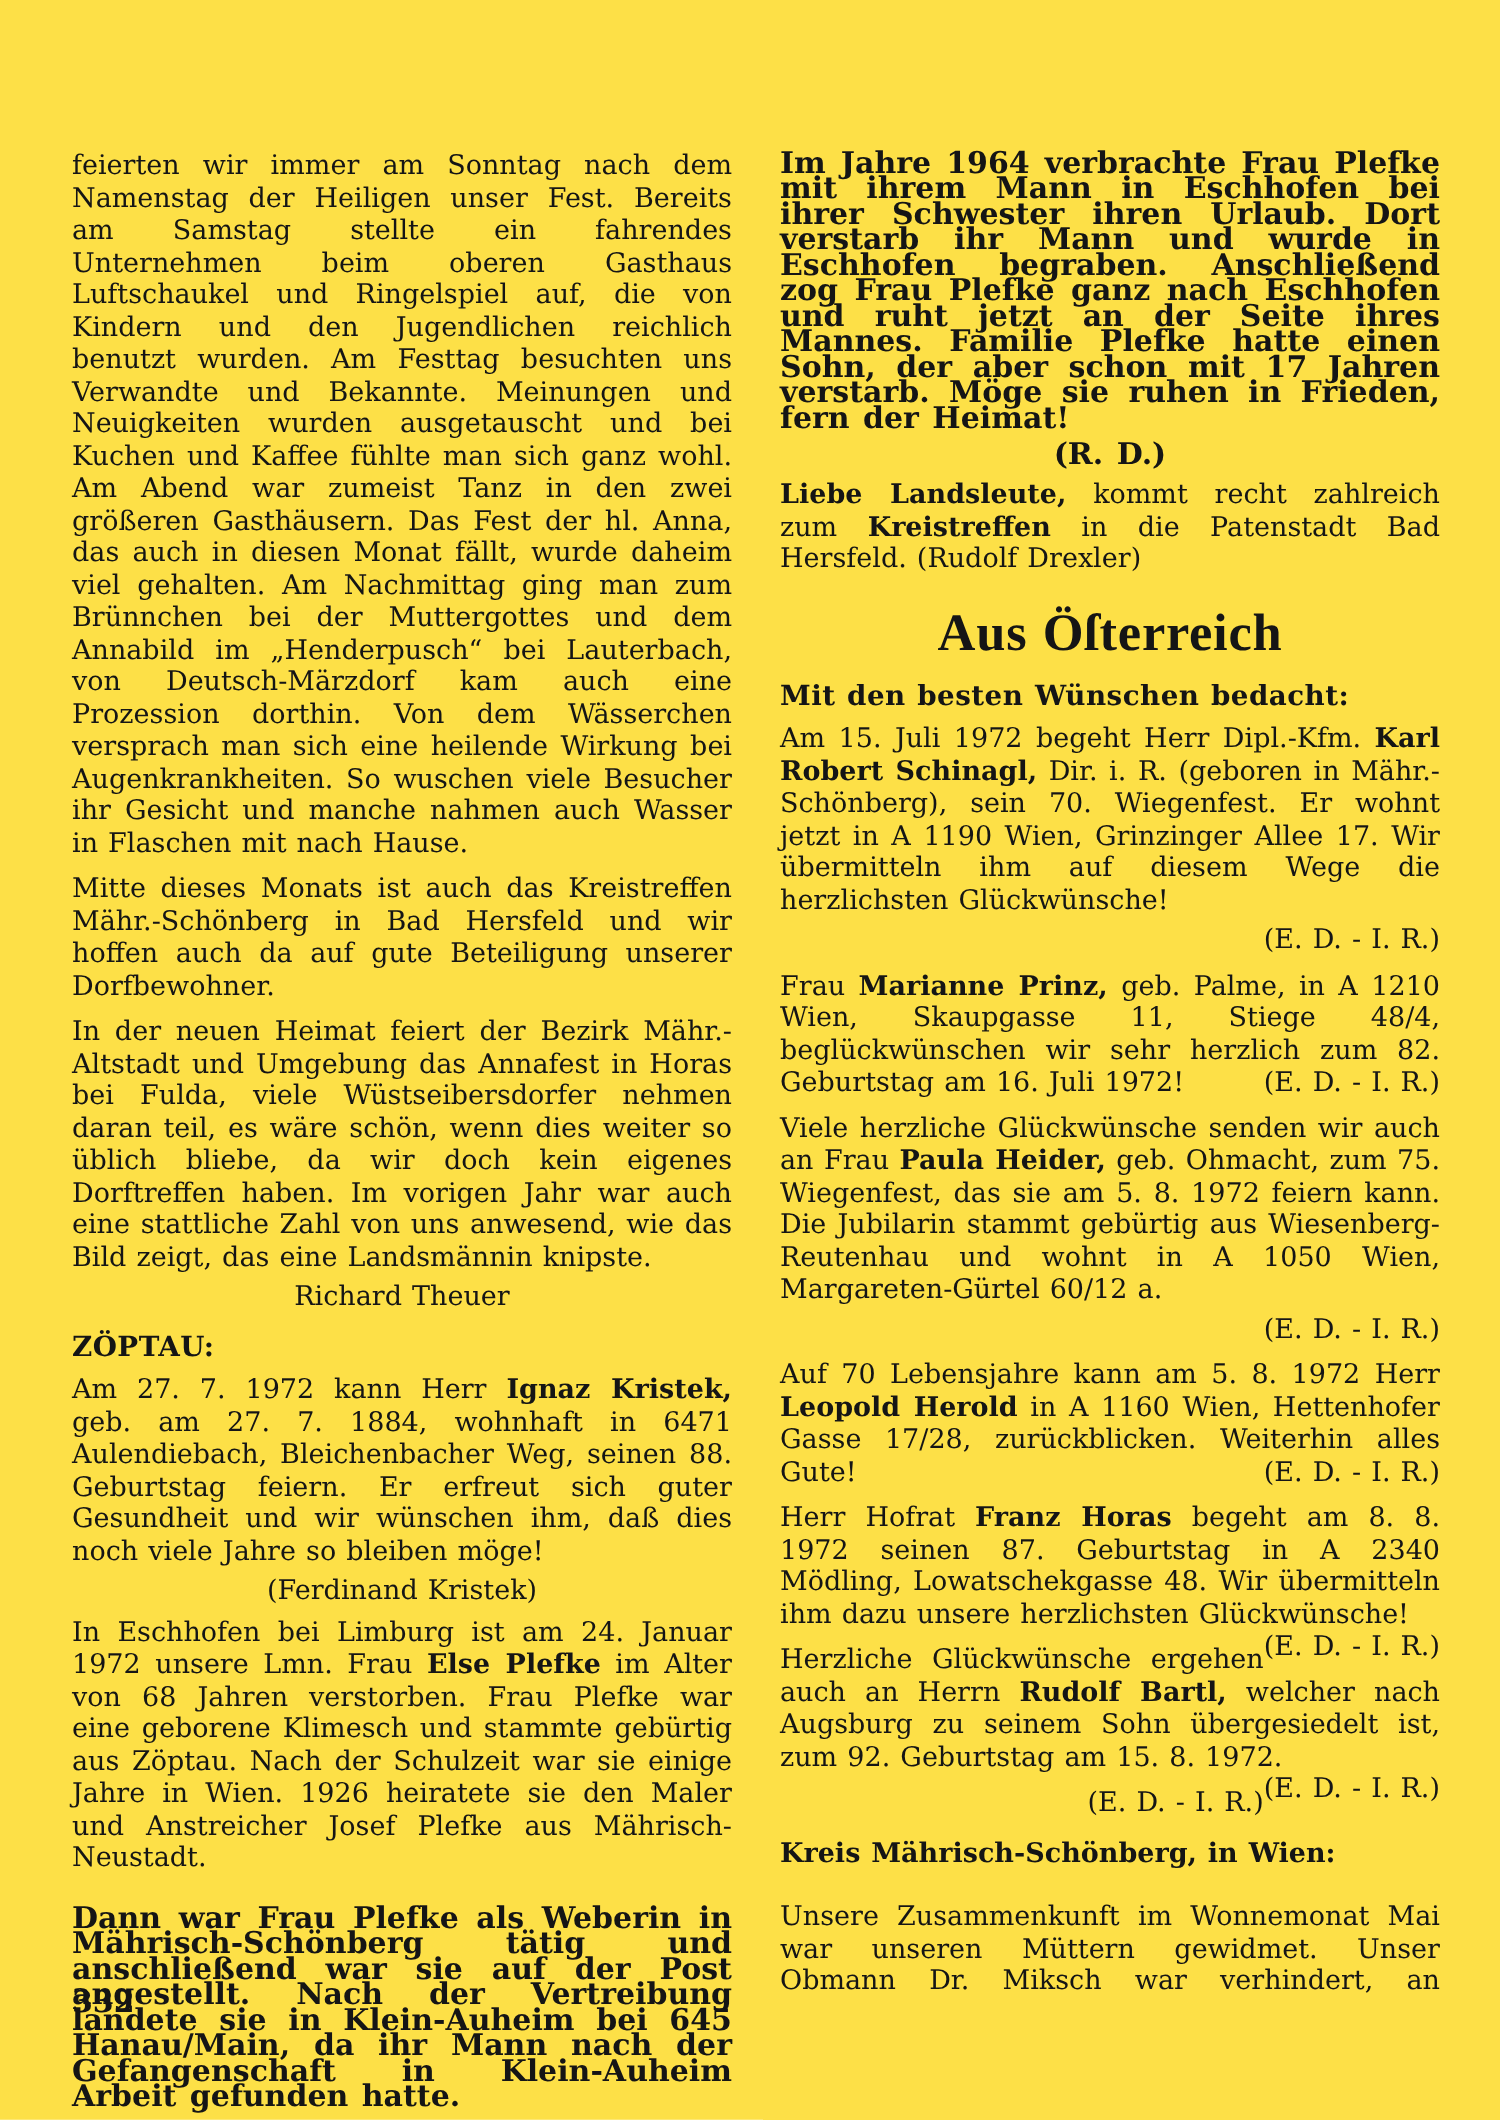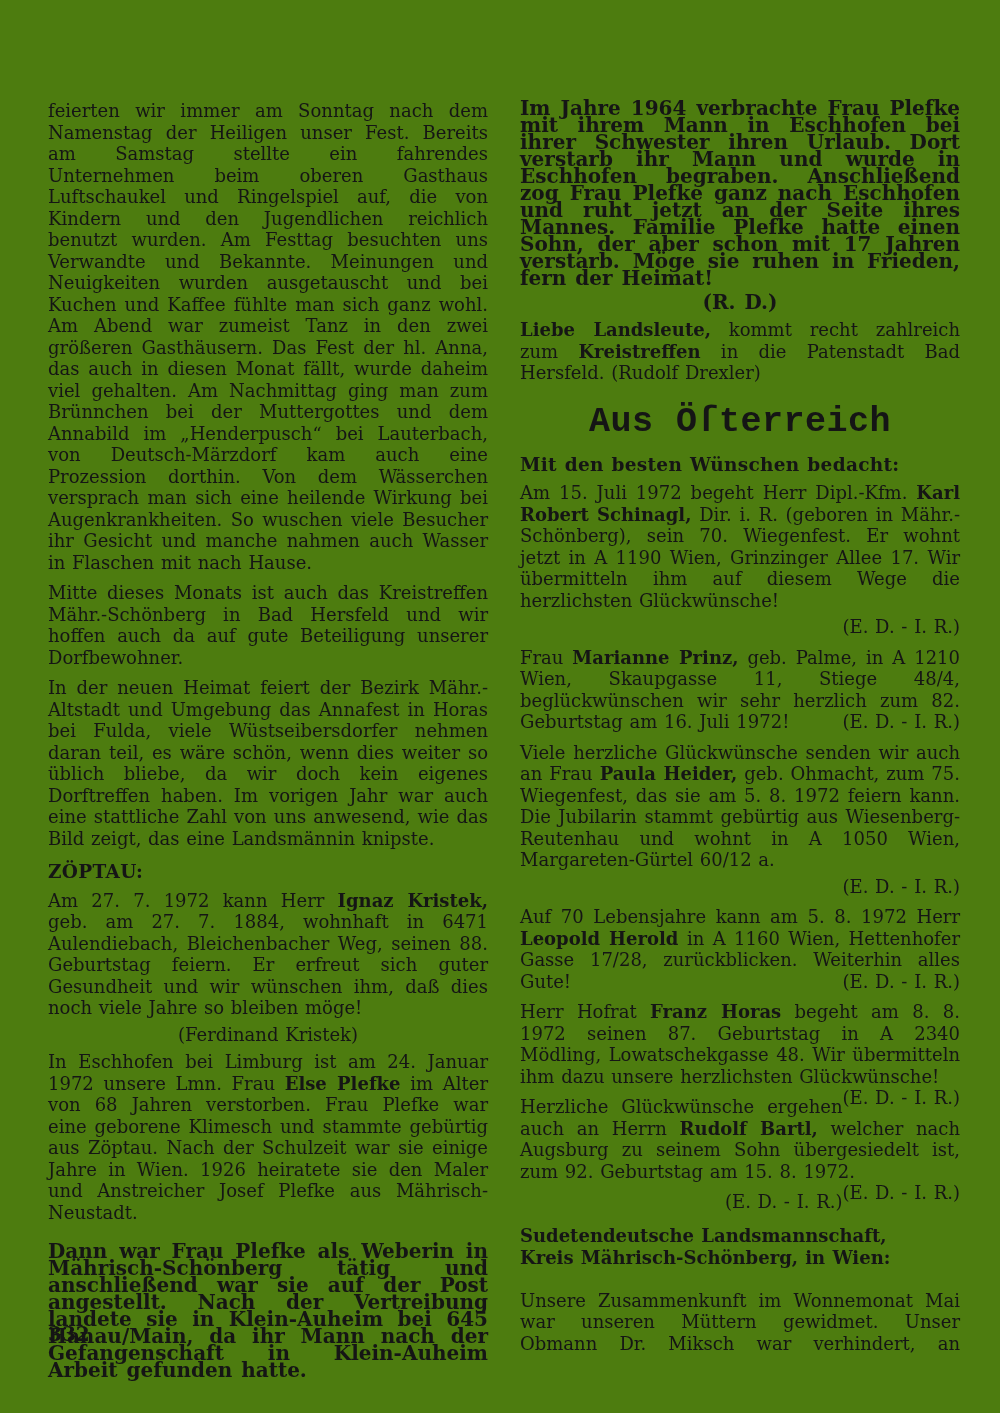--- a/index.html
+++ b/index.html
@@ -1,21 +1,21 @@
 <!DOCTYPE html>
 <html lang="de"><head>
 <meta charset="utf-8">
 <style>
   html, body { margin: 0; padding: 0; }
   body { background: #ffffff; }
   .page {
     position: relative;
     width: 1000px;
     height: 1413px;
-    background: #4d7c0f;
+    background: #fde047;
     color: #151515;
     font-family: "DejaVu Serif", serif;
     overflow: hidden;
   }
   .col {
     position: absolute;
     top: 100px;
     text-align: justify;
     font-size: 18px;
     line-height: 21.5px;
@@ -43,21 +43,21 @@
   .subhead {
     font-size: 18.5px;
     font-weight: bold;
     margin: 12px 0 7px 0;
     text-align: left;
     letter-spacing: 0.3px;
   }
   .fraktur {
     margin: 18px 0 10px 0;
     text-align: center;
-    font-family: Liberation Mono, monospace;
+    font-family: Liberation Serif, serif;
     font-weight: bold;
     font-size: 35px;
     line-height: 40px;
     letter-spacing: 0.5px;
   }
   .two-line-head {
     font-weight: bold;
     font-size: 18px;
     line-height: 22.5px;
     text-align: left;
@@ -81,20 +81,21 @@
 </style>
 </head>
 <body>
 
 <div class="page">
 
   <div class="col col-left">
     <p class="para">feierten wir immer am Sonntag nach dem Namenstag der Heiligen unser Fest. Bereits am Samstag stellte ein fahrendes Unternehmen beim oberen Gasthaus Luftschaukel und Ringelspiel auf, die von Kindern und den Jugendlichen reichlich benutzt wurden. Am Festtag besuchten uns Verwandte und Bekannte. Meinungen und Neuigkeiten wurden ausgetauscht und bei Kuchen und Kaffee fühlte man sich ganz wohl. Am Abend war zumeist Tanz in den zwei größeren Gasthäusern. Das Fest der hl. Anna, das auch in diesen Monat fällt, wurde daheim viel gehalten. Am Nachmittag ging man zum Brünnchen bei der Muttergottes und dem Annabild im „Henderpusch“ bei Lauterbach, von Deutsch-Märzdorf kam auch eine Prozession dorthin. Von dem Wässerchen versprach man sich eine heilende Wirkung bei Augenkrankheiten. So wuschen viele Besucher ihr Gesicht und manche nahmen auch Wasser in Flaschen mit nach Hause.</p>
     <p class="para">Mitte dieses Monats ist auch das Kreistreffen Mähr.-Schönberg in Bad Hersfeld und wir hoffen auch da auf gute Beteiligung unserer Dorfbewohner.</p>
     <p class="para">In der neuen Heimat feiert der Bezirk Mähr.-Altstadt und Umgebung das Annafest in Horas bei Fulda, viele Wüstseibersdorfer nehmen daran teil, es wäre schön, wenn dies weiter so üblich bliebe, da wir doch kein eigenes Dorftreffen haben. Im vorigen Jahr war auch eine stattliche Zahl von uns anwesend, wie das Bild zeigt, das eine Landsmännin knipste.</p>
+    <div class="sig">Richard Theuer</div>
     <div class="subhead">ZÖPTAU:</div>
     <p class="para"><span>Am 27. 7. 1972 kann Herr </span><b>Ignaz Kristek,</b><span> geb. am 27. 7. 1884, wohnhaft in 6471 Aulendiebach, Bleichenbacher Weg, seinen 88. Geburtstag feiern. Er erfreut sich guter Gesundheit und wir wünschen ihm, daß dies noch viele Jahre so bleiben möge!</span></p>
     <div class="sig">(Ferdinand Kristek)</div>
     <p class="para"><span>In Eschhofen bei Limburg ist am 24. Januar 1972 unsere Lmn. Frau </span><b>Else Plefke</b><span> im Alter von 68 Jahren verstorben. Frau Plefke war eine geborene Klimesch und stammte gebürtig aus Zöptau. Nach der Schulzeit war sie einige Jahre in Wien. 1926 heiratete sie den Maler und Anstreicher Josef Plefke aus Mährisch-Neustadt.</span></p>
     <p class="para fine">Dann war Frau Plefke als Weberin in Mährisch-Schönberg tätig und anschließend war sie auf der Post angestellt. Nach der Vertreibung landete sie in Klein-Auheim bei 645 Hanau/Main, da ihr Mann nach der Gefangenschaft in Klein-Auheim Arbeit gefunden hatte.</p>
   </div>
 
   <div class="col col-right">
     <p class="para fine">Im Jahre 1964 verbrachte Frau Plefke mit ihrem Mann in Eschhofen bei ihrer Schwester ihren Urlaub. Dort verstarb ihr Mann und wurde in Eschhofen begraben. Anschließend zog Frau Plefke ganz nach Eschhofen und ruht jetzt an der Seite ihres Mannes. Familie Plefke hatte einen Sohn, der aber schon mit 17 Jahren verstarb. Möge sie ruhen in Frieden, fern der Heimat!</p>
     <div class="sig fine">(R. D.)</div>
@@ -112,20 +113,19 @@
 
     <p class="para"><span>Auf 70 Lebensjahre kann am 5. 8. 1972 Herr </span><b>Leopold Herold</b><span> in A 1160 Wien, Hettenhofer Gasse 17/28, zurückblicken. Weiterhin alles Gute!</span><span class="att-inline">(E. D. - I. R.)</span></p>
 
     <p class="para"><span>Herr Hofrat </span><b>Franz Horas</b><span> begeht am 8. 8. 1972 seinen 87. Geburtstag in A 2340 Mödling, Lowatschekgasse 48. Wir übermitteln ihm dazu unsere herzlichsten Glückwünsche!</span><span class="att-inline">(E. D. - I. R.)</span></p>
 
     <p class="para"><span>Herzliche Glückwünsche ergehen auch an Herrn </span><b>Rudolf Bartl,</b><span> welcher nach Augsburg zu seinem Sohn übergesiedelt ist, zum 92. Geburtstag am 15. 8. 1972. </span><span class="att-inline">(E. D. - I. R.)</span></p>
 
     <div class="att att-gap">(E. D. - I. R.)</div>
 
     <div class="two-line-head">
-      <div>Sudetendeutsche Landsmannschaft,</div>
       <div>Kreis Mährisch-Schönberg, in Wien:</div>
     </div>
     <p class="para justify-last">Unsere Zusammenkunft im Wonnemonat Mai war unseren Müttern gewidmet. Unser Obmann Dr. Miksch war verhindert, an</p>
   </div>
 
   <div class="page-number">332</div>
 </div>
 
 </body></html>

